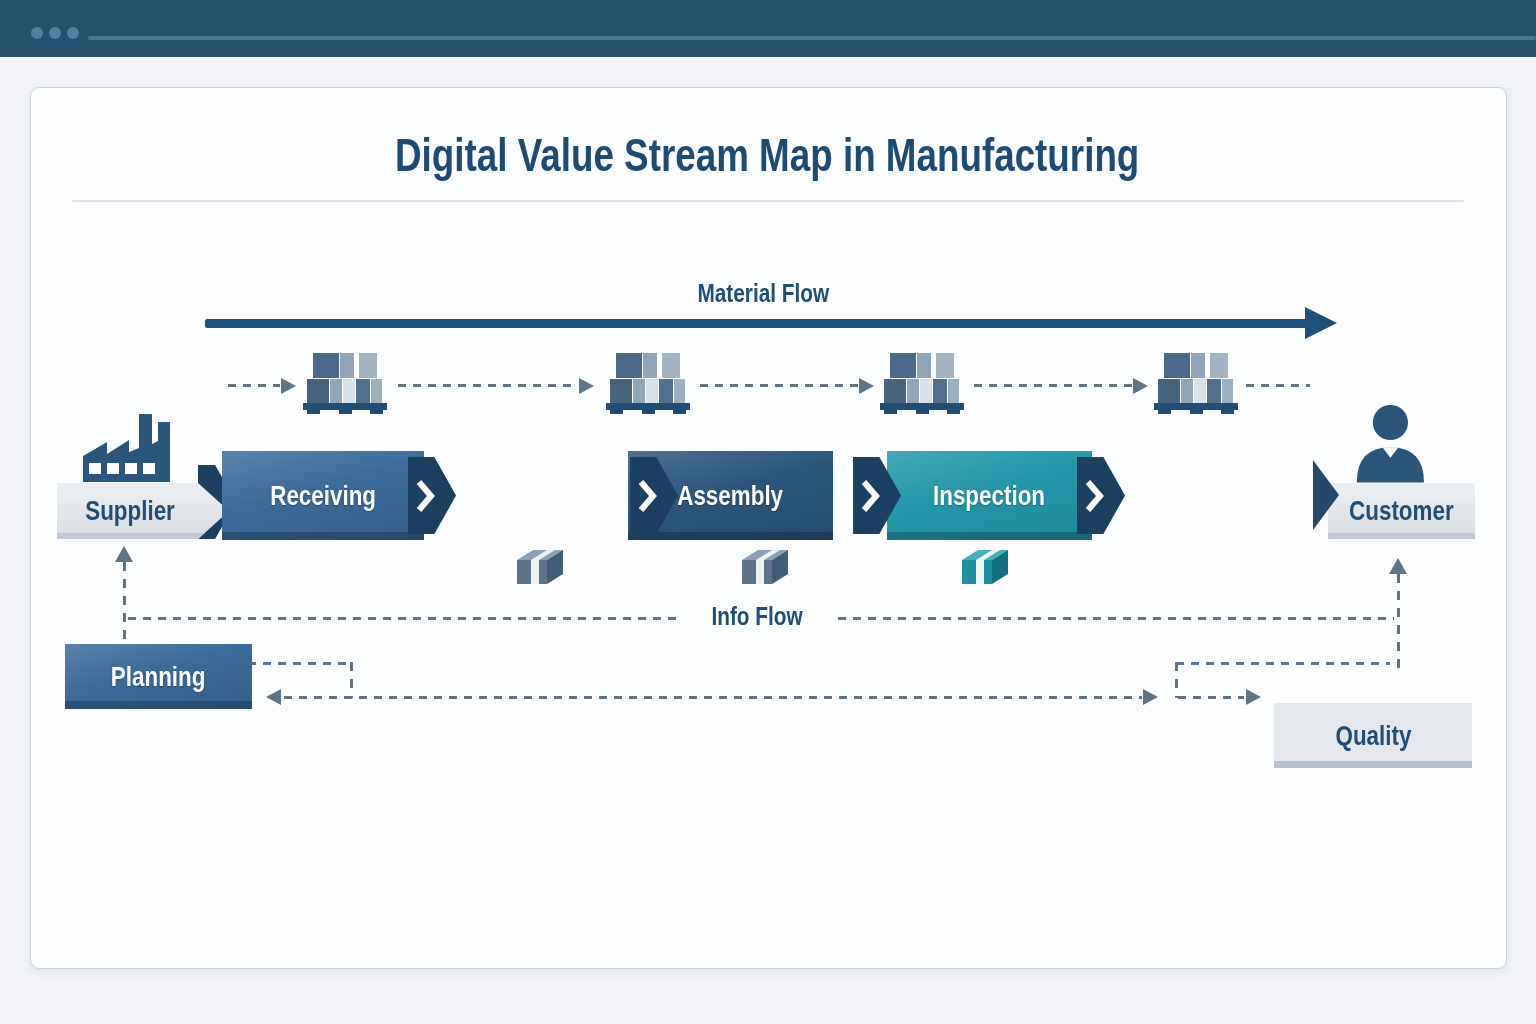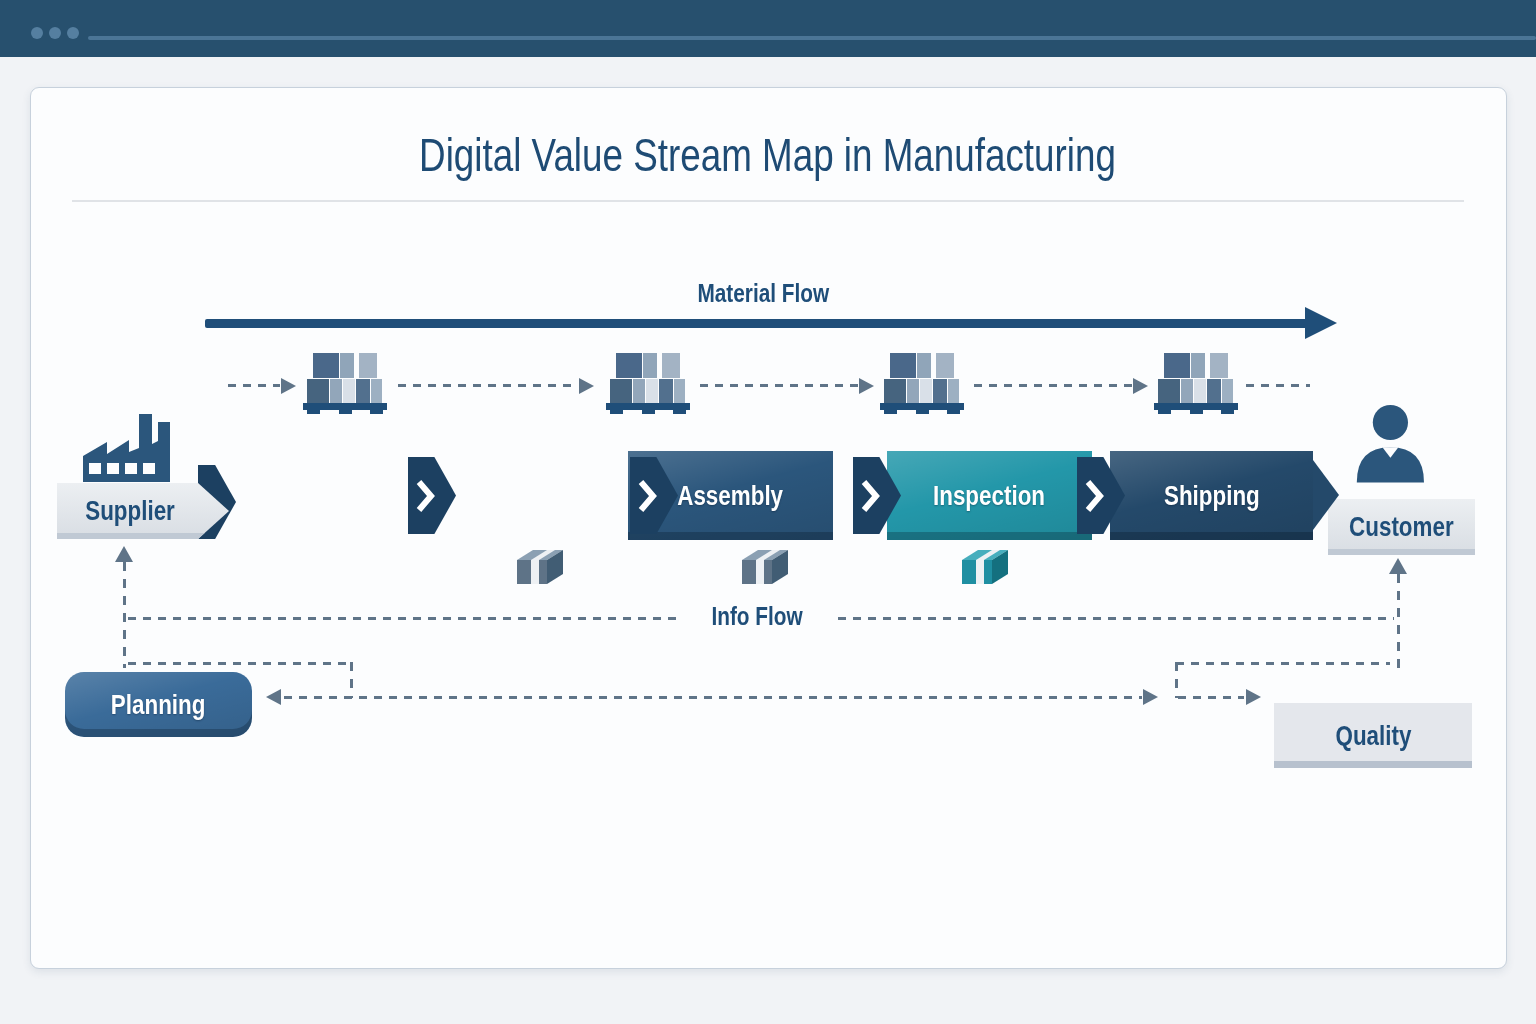--- a/index.html
+++ b/index.html
@@ -12,21 +12,21 @@
   .chrome-dot{width:12px;height:12px;border-radius:50%;background:#557fa0;top:27px;}
   #chrome-line{left:88px;top:36px;width:1448px;height:4px;background:#4b7596;border-radius:2px;}
 
   
   #card{left:30px;top:87px;width:1475px;height:880px;background:#fcfdfe;
         border:1.5px solid #c7d1dc;border-radius:9px;
         box-shadow:0 3px 8px rgba(40,70,100,0.10);}
 
   .cond{display:inline-block;transform:scaleX(0.8);transform-origin:center;white-space:nowrap;}
   #title{left:30px;top:128px;width:1475px;text-align:center;
-         font-size:46px;font-weight:normal;color:#1e4b74;}
+         font-size:46px;font-weight:bold;color:#1e4b74;}
   #title-divider{left:72px;top:200px;width:1392px;height:2px;background:#e0e3e7;}
 
   .flow-label{font-size:26px;font-weight:bold;color:#1f4e79;text-align:center;}
   #material-flow-label{left:563px;top:278px;width:400px;}
   #info-flow-label{left:657px;top:601px;width:200px;text-decoration:underline;}
 
   
   #material-arrow-line{left:205px;top:319px;width:1102px;height:9px;border-radius:2px;}
   #material-arrow-head{left:1305px;top:307px;width:0;height:0;
       border-top:16px solid transparent;border-bottom:16px solid transparent;
@@ -53,32 +53,32 @@
         display:flex;align-items:center;}
   .connector svg{margin-left:6px;}
 
   .endcap{top:483px;height:56px;display:flex;align-items:center;justify-content:center;
         font-size:28px;font-weight:bold;color:#1f4e79;
         background:linear-gradient(180deg,#eceff2,#d8dde3);
         box-shadow:inset 0 -6px 0 #c0c9d4;}
   #supplier-box{left:57px;width:172px;
         clip-path:polygon(0 0,82% 0,100% 50%,82% 100%,0 100%);
         padding-right:26px;box-sizing:border-box;}
-  #customer-box{left:1328px;width:147px;margin-top:16px;}
+  #customer-box{left:1328px;width:147px;}
   #supplier-chevron{left:198px;top:465px;width:38px;height:74px;
         clip-path:polygon(0 0,45% 0,100% 50%,45% 100%,0 100%);}
   #shipping-point{left:1313px;top:460px;width:26px;height:70px;
         clip-path:polygon(0 0,100% 50%,0 100%);z-index:6;}
 
   
   .support{height:65px;display:flex;align-items:center;justify-content:center;
         font-size:28px;font-weight:bold;z-index:4;}
-  #planning-box{left:65px;top:672px;width:187px;color:#ffffff;
+  #planning-box{left:65px;top:644px;width:187px;color:#ffffff;
         background-image:linear-gradient(165deg,rgba(255,255,255,0.16),rgba(255,255,255,0) 45%,rgba(0,0,0,0.10));
-        box-shadow:inset 0 -8px 0 rgba(0,10,25,0.25);text-shadow:0 1px 2px rgba(0,20,40,0.35);border-radius:19px;}
+        box-shadow:inset 0 -8px 0 rgba(0,10,25,0.25);text-shadow:0 1px 2px rgba(0,20,40,0.35);}
   #quality-box{left:1274px;top:668px;width:198px;color:#1f4e79;
         box-shadow:inset 0 -7px 0 #b7c1ce;margin-top:35px;}
 
   .icon{color:#2b567c;}
   .pkg-gray{--pkg-base:#5e7387;--pkg-top:#8ba0b3;--pkg-side:#415d74;--pkg-strap:#eef1f4;}
   .pkg-teal{--pkg-base:#1f8fa2;--pkg-top:#47aebd;--pkg-side:#14707f;--pkg-strap:#eef1f4;}
 </style>
 </head>
 <body>
 
@@ -170,20 +170,23 @@
     </svg>
   <svg class="abs icon" style="left:1352px;top:402px" width="80" height="81">
       <use href="#sym-person"></use>
     </svg>
 
   <div id="supplier-chevron" class="abs" style="background-color: rgb(28, 64, 97);"></div>
   <div id="supplier-box" class="abs endcap">
     <span class="cond">Supplier</span>
   </div>
 
+  <div class="abs step" style="left: 222px; width: 202px; background-color: rgb(58, 107, 153);">
+    <span class="cond">Receiving</span>
+  </div>
   <div class="abs connector" style="left: 408px; background-color: rgb(28, 64, 97);">
     <svg width="24" height="40">
         <polyline points="5,6 17,20 5,34" fill="none" stroke="#ffffff" stroke-width="6"></polyline>
       </svg>
   </div>
 
   <div class="abs connector" style="left: 630px; background-color: rgb(28, 64, 97);">
     <svg width="24" height="40">
         <polyline points="5,6 17,20 5,34" fill="none" stroke="#ffffff" stroke-width="6"></polyline>
       </svg>
@@ -200,23 +203,20 @@
 
   <div class="abs step" style="left: 887px; width: 205px; background-color: rgb(35, 151, 169); align-items: center;">
     <span class="cond">Inspection</span>
   </div>
   <div class="abs connector" style="left: 1077px; background-color: rgb(28, 64, 97);">
     <svg width="24" height="40">
         <polyline points="5,6 17,20 5,34" fill="none" stroke="#ffffff" stroke-width="6"></polyline>
       </svg>
   </div>
 
-  <div class="abs step" style="left: 1110px; width: 203px; background-color: rgb(36, 73, 106);">
-    <span class="cond">Shipping</span>
-  </div>
   <div id="shipping-point" class="abs" style="background-color: rgb(36, 73, 106);"></div>
 
   <div id="customer-box" class="abs endcap">
     <span class="cond">Customer</span>
   </div>
 
   <svg class="abs pkg-gray" style="left:511px;top:546px" width="64" height="40">
       <use href="#sym-package"></use>
     </svg>
   <svg class="abs pkg-gray" style="left:736px;top:546px" width="64" height="40">

